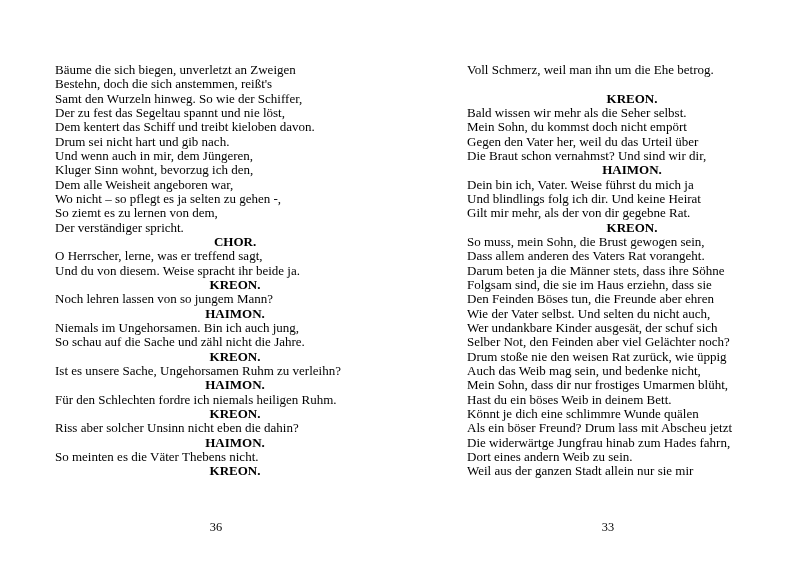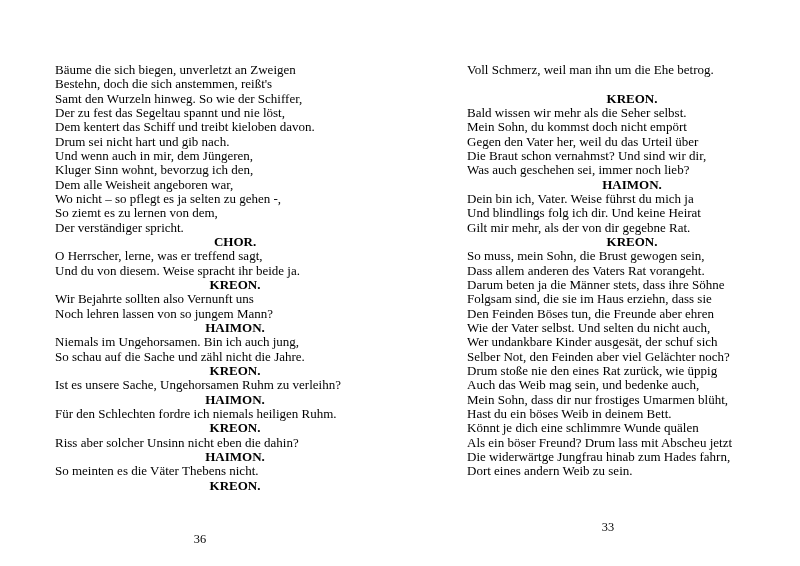--- a/index.html
+++ b/index.html
@@ -29,21 +29,21 @@
   }
   .line.bold { font-weight: bold; text-align: center; }
   .page-number {
     position: absolute;
     top: 520px;
     width: 400px;
     text-align: center;
     font-size: 12.4px;
     line-height: 14.33px;
   }
-  .page-number.left  { left: 0px; margin-top: 12px; }
+  .page-number.left  { left: 16px; }
   .page-number.right { left: 408px; }
 </style>
 </head>
 <body>
 
 <div class="canvas">
 
   <div class="text-block left">
       <div class="line">Bäume die sich biegen, unverletzt an Zweigen</div>
       <div class="line">Bestehn, doch die sich anstemmen, reißt's</div>
@@ -54,21 +54,20 @@
       <div class="line">Und wenn auch in mir, dem Jüngeren,</div>
       <div class="line">Kluger Sinn wohnt, bevorzug ich den,</div>
       <div class="line">Dem alle Weisheit angeboren war,</div>
       <div class="line">Wo nicht – so pflegt es ja selten zu gehen -,</div>
       <div class="line">So ziemt es zu lernen von dem,</div>
       <div class="line">Der verständiger spricht.</div>
       <div class="line bold">CHOR.</div>
       <div class="line">O Herrscher, lerne, was er treffend sagt,</div>
       <div class="line">Und du von diesem. Weise spracht ihr beide ja.</div>
       <div class="line bold">KREON.</div>
-      <div class="line">Wir Bejahrte sollten also Vernunft uns</div>
       <div class="line">Noch lehren lassen von so jungem Mann?</div>
       <div class="line bold">HAIMON.</div>
       <div class="line">Niemals im Ungehorsamen. Bin ich auch jung,</div>
       <div class="line">So schau auf die Sache und zähl nicht die Jahre.</div>
       <div class="line bold">KREON.</div>
       <div class="line">Ist es unsere Sache, Ungehorsamen Ruhm zu verleihn?</div>
       <div class="line bold">HAIMON.</div>
       <div class="line">Für den Schlechten fordre ich niemals heiligen Ruhm.</div>
       <div class="line bold">KREON.</div>
       <div class="line">Riss aber solcher Unsinn nicht eben die dahin?</div>
@@ -80,39 +79,39 @@
   <div class="page-number left">36</div>
 
   <div class="text-block right">
       <div class="line">Voll Schmerz, weil man ihn um die Ehe betrog.</div>
       <div class="line">&nbsp;</div>
       <div class="line bold">KREON.</div>
       <div class="line">Bald wissen wir mehr als die Seher selbst.</div>
       <div class="line">Mein Sohn, du kommst doch nicht empört</div>
       <div class="line">Gegen den Vater her, weil du das Urteil über</div>
       <div class="line">Die Braut schon vernahmst? Und sind wir dir,</div>
-      <div class="line">Was auch geschehen sei, immer noch lieb?</div>
       <div class="line bold">HAIMON.</div>
       <div class="line">Dein bin ich, Vater. Weise führst du mich ja</div>
       <div class="line">Und blindlings folg ich dir. Und keine Heirat</div>
       <div class="line">Gilt mir mehr, als der von dir gegebne Rat.</div>
       <div class="line bold">KREON.</div>
       <div class="line">So muss, mein Sohn, die Brust gewogen sein,</div>
       <div class="line">Dass allem anderen des Vaters Rat vorangeht.</div>
       <div class="line">Darum beten ja die Männer stets, dass ihre Söhne</div>
       <div class="line">Folgsam sind, die sie im Haus erziehn, dass sie</div>
       <div class="line">Den Feinden Böses tun, die Freunde aber ehren</div>
       <div class="line">Wie der Vater selbst. Und selten du nicht auch,</div>
       <div class="line">Wer undankbare Kinder ausgesät, der schuf sich</div>
       <div class="line">Selber Not, den Feinden aber viel Gelächter noch?</div>
-      <div class="line">Drum stoße nie den eines Rat zurück, wie üppig</div>
-      <div class="line">Auch das Weib mag sein, und bedenke auch,</div>
+      <div class="line">Drum stoße nie den weisen Rat zurück, wie üppig</div>
+      <div class="line">Auch das Weib mag sein, und bedenke nicht,</div>
       <div class="line">Mein Sohn, dass dir nur frostiges Umarmen blüht,</div>
       <div class="line">Hast du ein böses Weib in deinem Bett.</div>
       <div class="line">Könnt je dich eine schlimmre Wunde quälen</div>
       <div class="line">Als ein böser Freund? Drum lass mit Abscheu jetzt</div>
       <div class="line">Die widerwärtge Jungfrau hinab zum Hades fahrn,</div>
       <div class="line">Dort eines andern Weib zu sein.</div>
+      <div class="line">Weil aus der ganzen Stadt allein nur sie mir</div>
     </div>
 
   <div class="page-number right">33</div>
 
 </div>
 
 </body></html>

